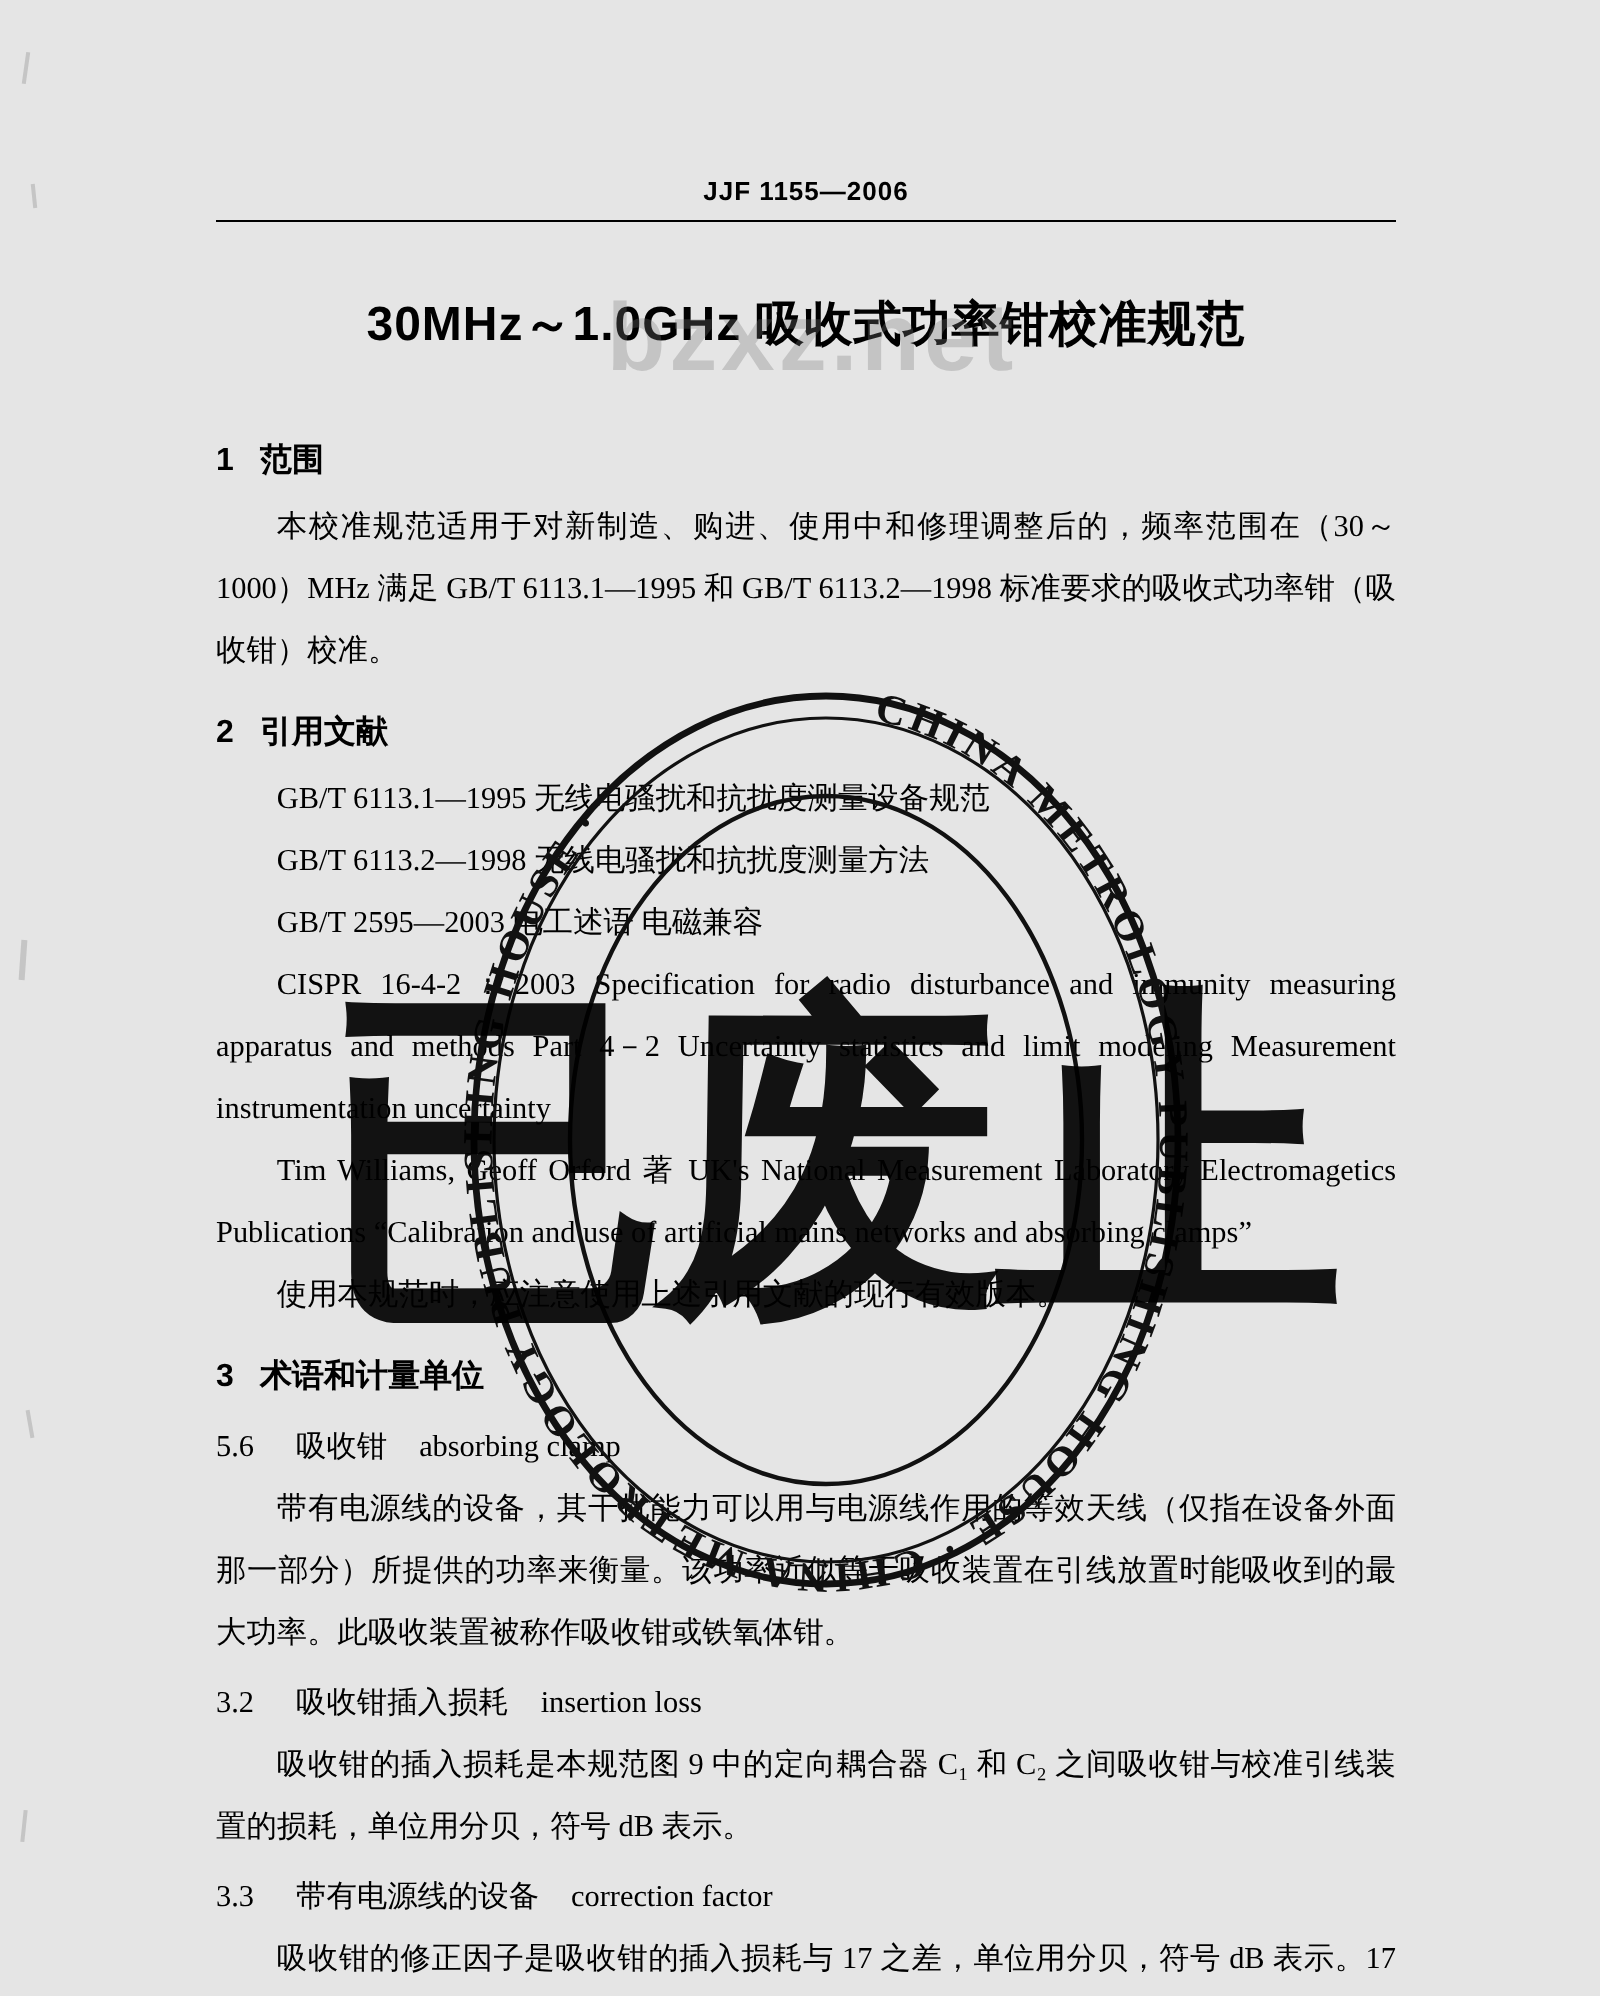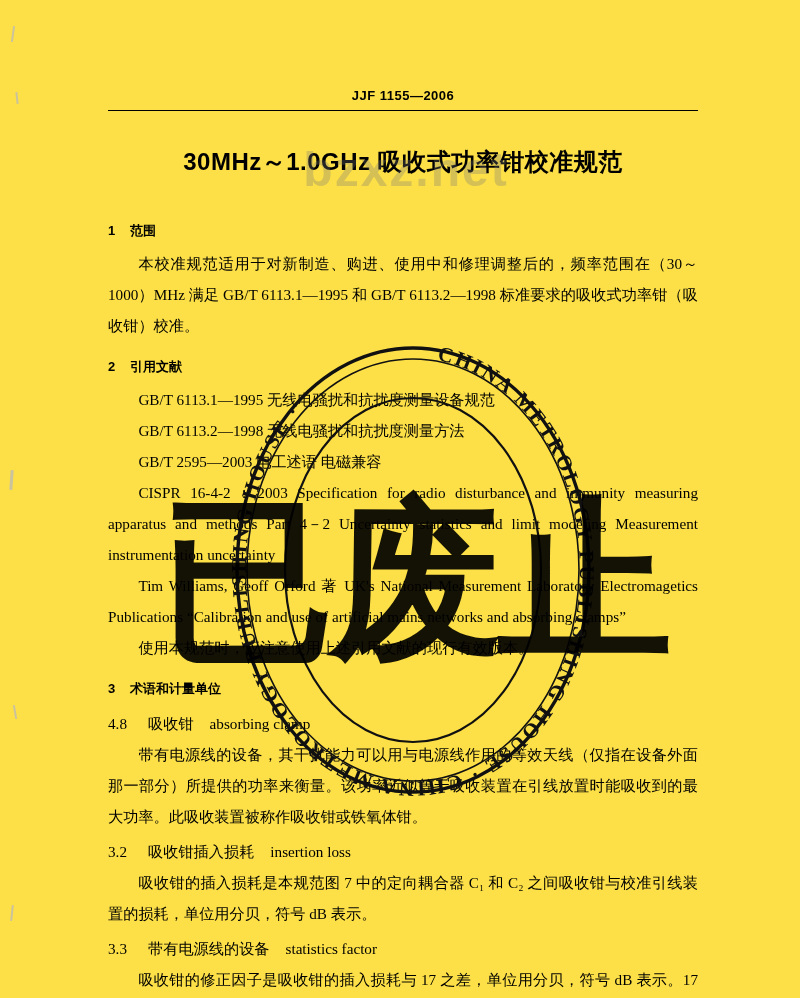--- a/index.html
+++ b/index.html
@@ -4,21 +4,21 @@
 <style>
   html, body {
     margin: 0;
     padding: 0;
     background: #ffffff;
   }
   .page {
     position: relative;
     width: 800px;
     height: 998px;
-    background: #fde047;
+    background: #e5e5e5;
     overflow: hidden;
     font-family: "Liberation Serif", "DejaVu Serif", serif;
     color: #000000;
   }
   
   .edge-mark {
     position: absolute;
     background: #b9b9b9;
     opacity: 0.75;
   }
@@ -71,21 +71,21 @@
     position: absolute;
     top: 205px;
     left: 0;
     width: 590px;
     font-size: 15.2px;
     line-height: 31px;
   }
   .sec-head {
     font-family: "Liberation Sans", "DejaVu Sans", sans-serif;
     font-weight: bold;
-    font-size: 13px;
+    font-size: 16px;
     margin: 10px 0 2px 0;
   }
   .sec-head .num {
     display: inline-block;
     min-width: 22px;
   }
   .para {
     text-indent: 2em;
     text-align: justify;
     margin: 0;
@@ -180,31 +180,31 @@
       <p class="ref-line">GB/T 2595—2003    电工述语  电磁兼容</p>
       <p class="para">CISPR 16-4-2：2003 Specification for radio disturbance and immunity measuring apparatus and methods Part 4－2 Uncertainty statistics and limit modeling Measurement instrumentation uncertainty</p>
       <p class="para">Tim Williams, Geoff Orford 著  UK's National Measurement Laboratory Electromagetics Publications “Calibration and use of artificial mains networks and absorbing clamps”</p>
       <p class="para">使用本规范时，应注意使用上述引用文献的现行有效版本。</p>
 
       <div class="sec-head">
         <span class="num">3</span><span>术语和计量单位</span>
       </div>
 
       <p class="sub-head">
-        <span class="idx">4.8</span><span>吸收钳</span><span class="en">absorbing clamp</span>
+        <span class="idx">5.6</span><span>吸收钳</span><span class="en">absorbing clamp</span>
       </p>
       <p class="para">带有电源线的设备，其干扰能力可以用与电源线作用的等效天线（仅指在设备外面那一部分）所提供的功率来衡量。该功率近似等于吸收装置在引线放置时能吸收到的最大功率。此吸收装置被称作吸收钳或铁氧体钳。</p>
 
       <p class="sub-head">
         <span class="idx">3.2</span><span>吸收钳插入损耗</span><span class="en">insertion loss</span>
       </p>
-      <p class="para">吸收钳的插入损耗是本规范图 7 中的定向耦合器 C₁ 和 C₂ 之间吸收钳与校准引线装置的损耗，单位用分贝，符号 dB 表示。</p>
+      <p class="para">吸收钳的插入损耗是本规范图 9 中的定向耦合器 C₁ 和 C₂ 之间吸收钳与校准引线装置的损耗，单位用分贝，符号 dB 表示。</p>
 
       <p class="sub-head">
-        <span class="idx">3.3</span><span>带有电源线的设备</span><span class="en">statistics factor</span>
+        <span class="idx">3.3</span><span>带有电源线的设备</span><span class="en">correction factor</span>
       </p>
       <p class="para">吸收钳的修正因子是吸收钳的插入损耗与 17 之差，单位用分贝，符号 dB 表示。17 是 10 lg 50 的近似值，它是在 50Ω 测量系统中 dB（μV）和 dB（pW）之间的换算因子。</p>
 
     </div>
   </div>
 
   <div class="wm-text">bzxz.net</div>
 
   <div class="seal">
     <svg viewBox="0 0 390 480" xmlns="http://www.w3.org/2000/svg" aria-hidden="true">

